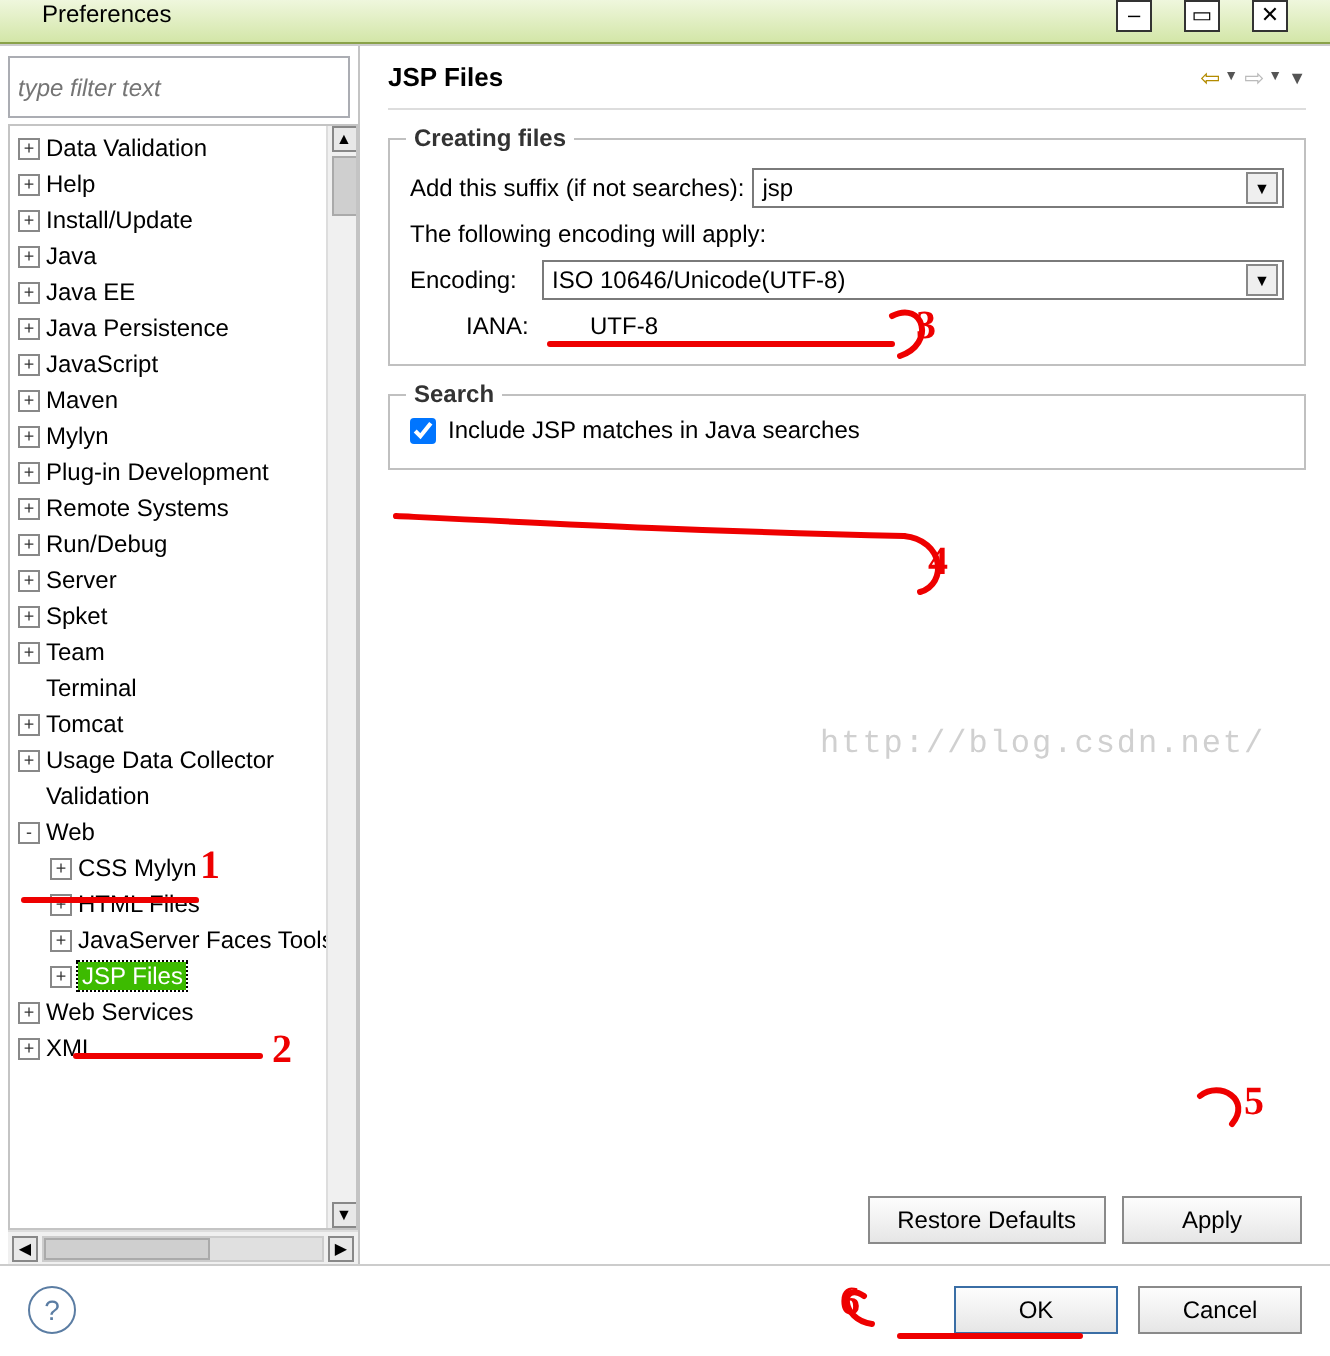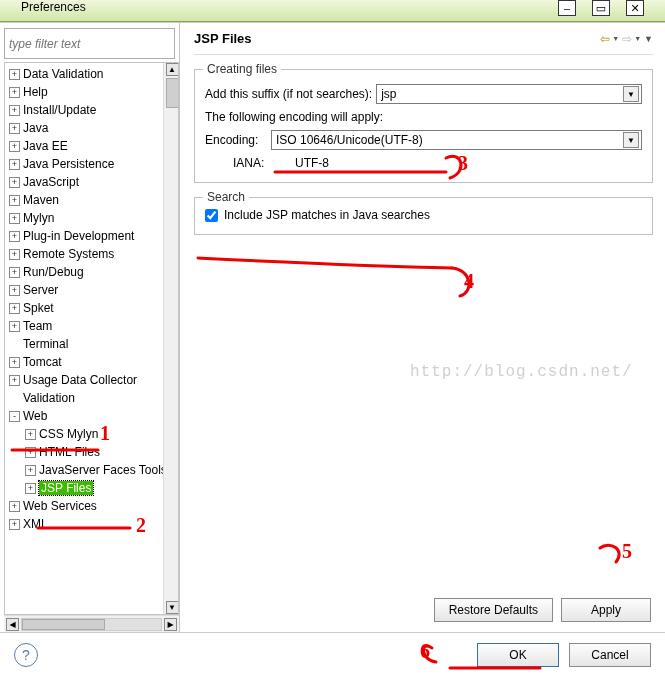--- a/index.html
+++ b/index.html
@@ -136,20 +136,21 @@
     margin-top: 14px;
     padding: 10px 10px 12px 10px;
     position: relative;
   }
   .group .legend {
     position: absolute;
     top: -8px; left: 8px;
     background: #fff;
     padding: 0 4px;
     color: #333;
+    font-weight: bold;
   }
   .row { display: flex; align-items: center; margin: 4px 0; }
   .row label { margin-right: 4px; }
   .suffix-select, .enc-select {
     flex: 1;
     border: 1px solid #7a7a7a;
     background: #fff;
     height: 20px;
     display: flex; align-items: center; justify-content: space-between;
     padding: 0 2px 0 4px;

